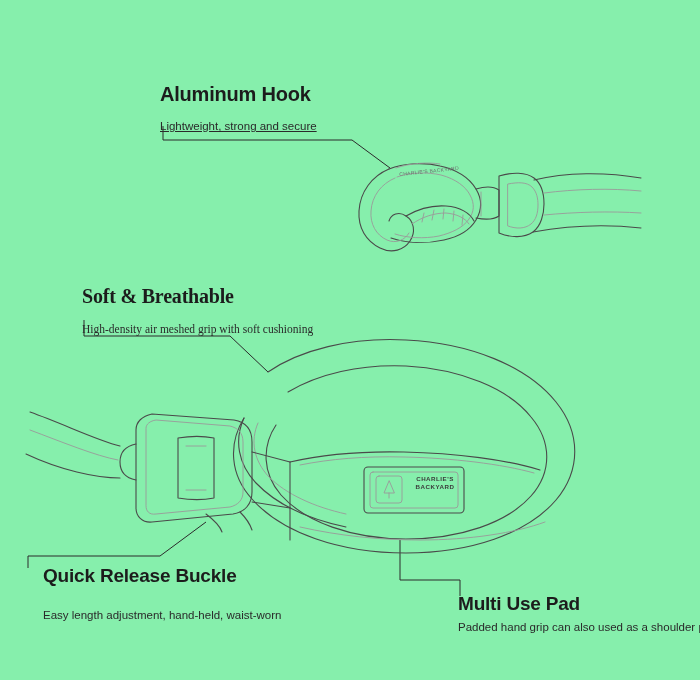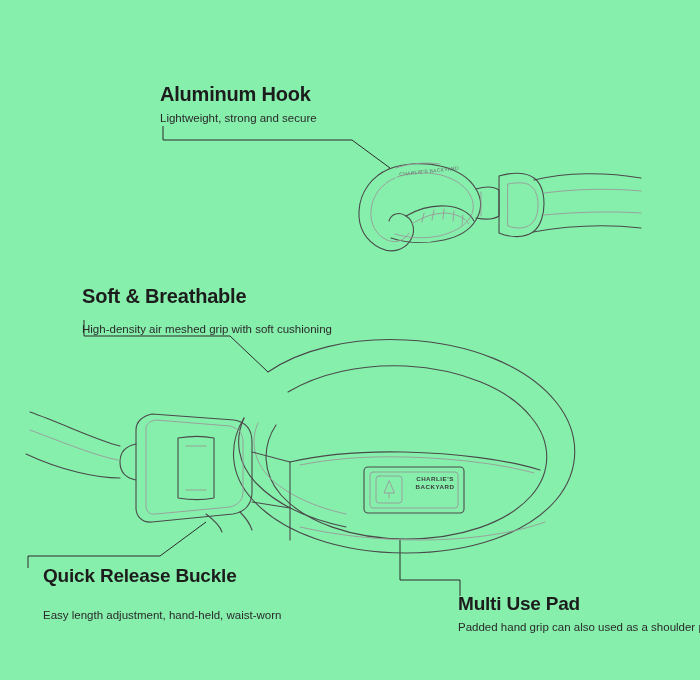--- a/index.html
+++ b/index.html
@@ -33,23 +33,23 @@
     letter-spacing: -0.2px;
     white-space: nowrap;
   }
   .callout .subtitle {
     color: #2a2a2a;
     white-space: nowrap;
   }
   
   #callout-hook { left: 160px; top: 82px; }
   #callout-hook .title { font-size: 20px; line-height: 24px; }
-  #callout-hook .subtitle { font-size: 11.5px; line-height: 16px; margin-top: 4px; }
-  
-  #callout-soft { left: 82px; top: 284px; }
+  #callout-hook .subtitle { font-size: 11.5px; line-height: 16px; margin-top: 12px; text-decoration: underline; }
+  
+  #callout-soft { left: 82px; top: 284px; font-family: Liberation Serif, serif; }
   #callout-soft .title { font-size: 20px; line-height: 24px; }
   #callout-soft .subtitle { font-size: 11.5px; line-height: 16px; margin-top: 13px; }
   
   #callout-buckle { left: 43px; top: 564px; }
   #callout-buckle .title { font-size: 19px; line-height: 24px; }
   #callout-buckle .subtitle { font-size: 11.5px; line-height: 16px; margin-top: 19px; }
   
   #callout-pad { left: 458px; top: 592px; }
   #callout-pad .title { font-size: 19px; line-height: 24px; }
   #callout-pad .subtitle { font-size: 11.5px; line-height: 16px; margin-top: 3px; }

